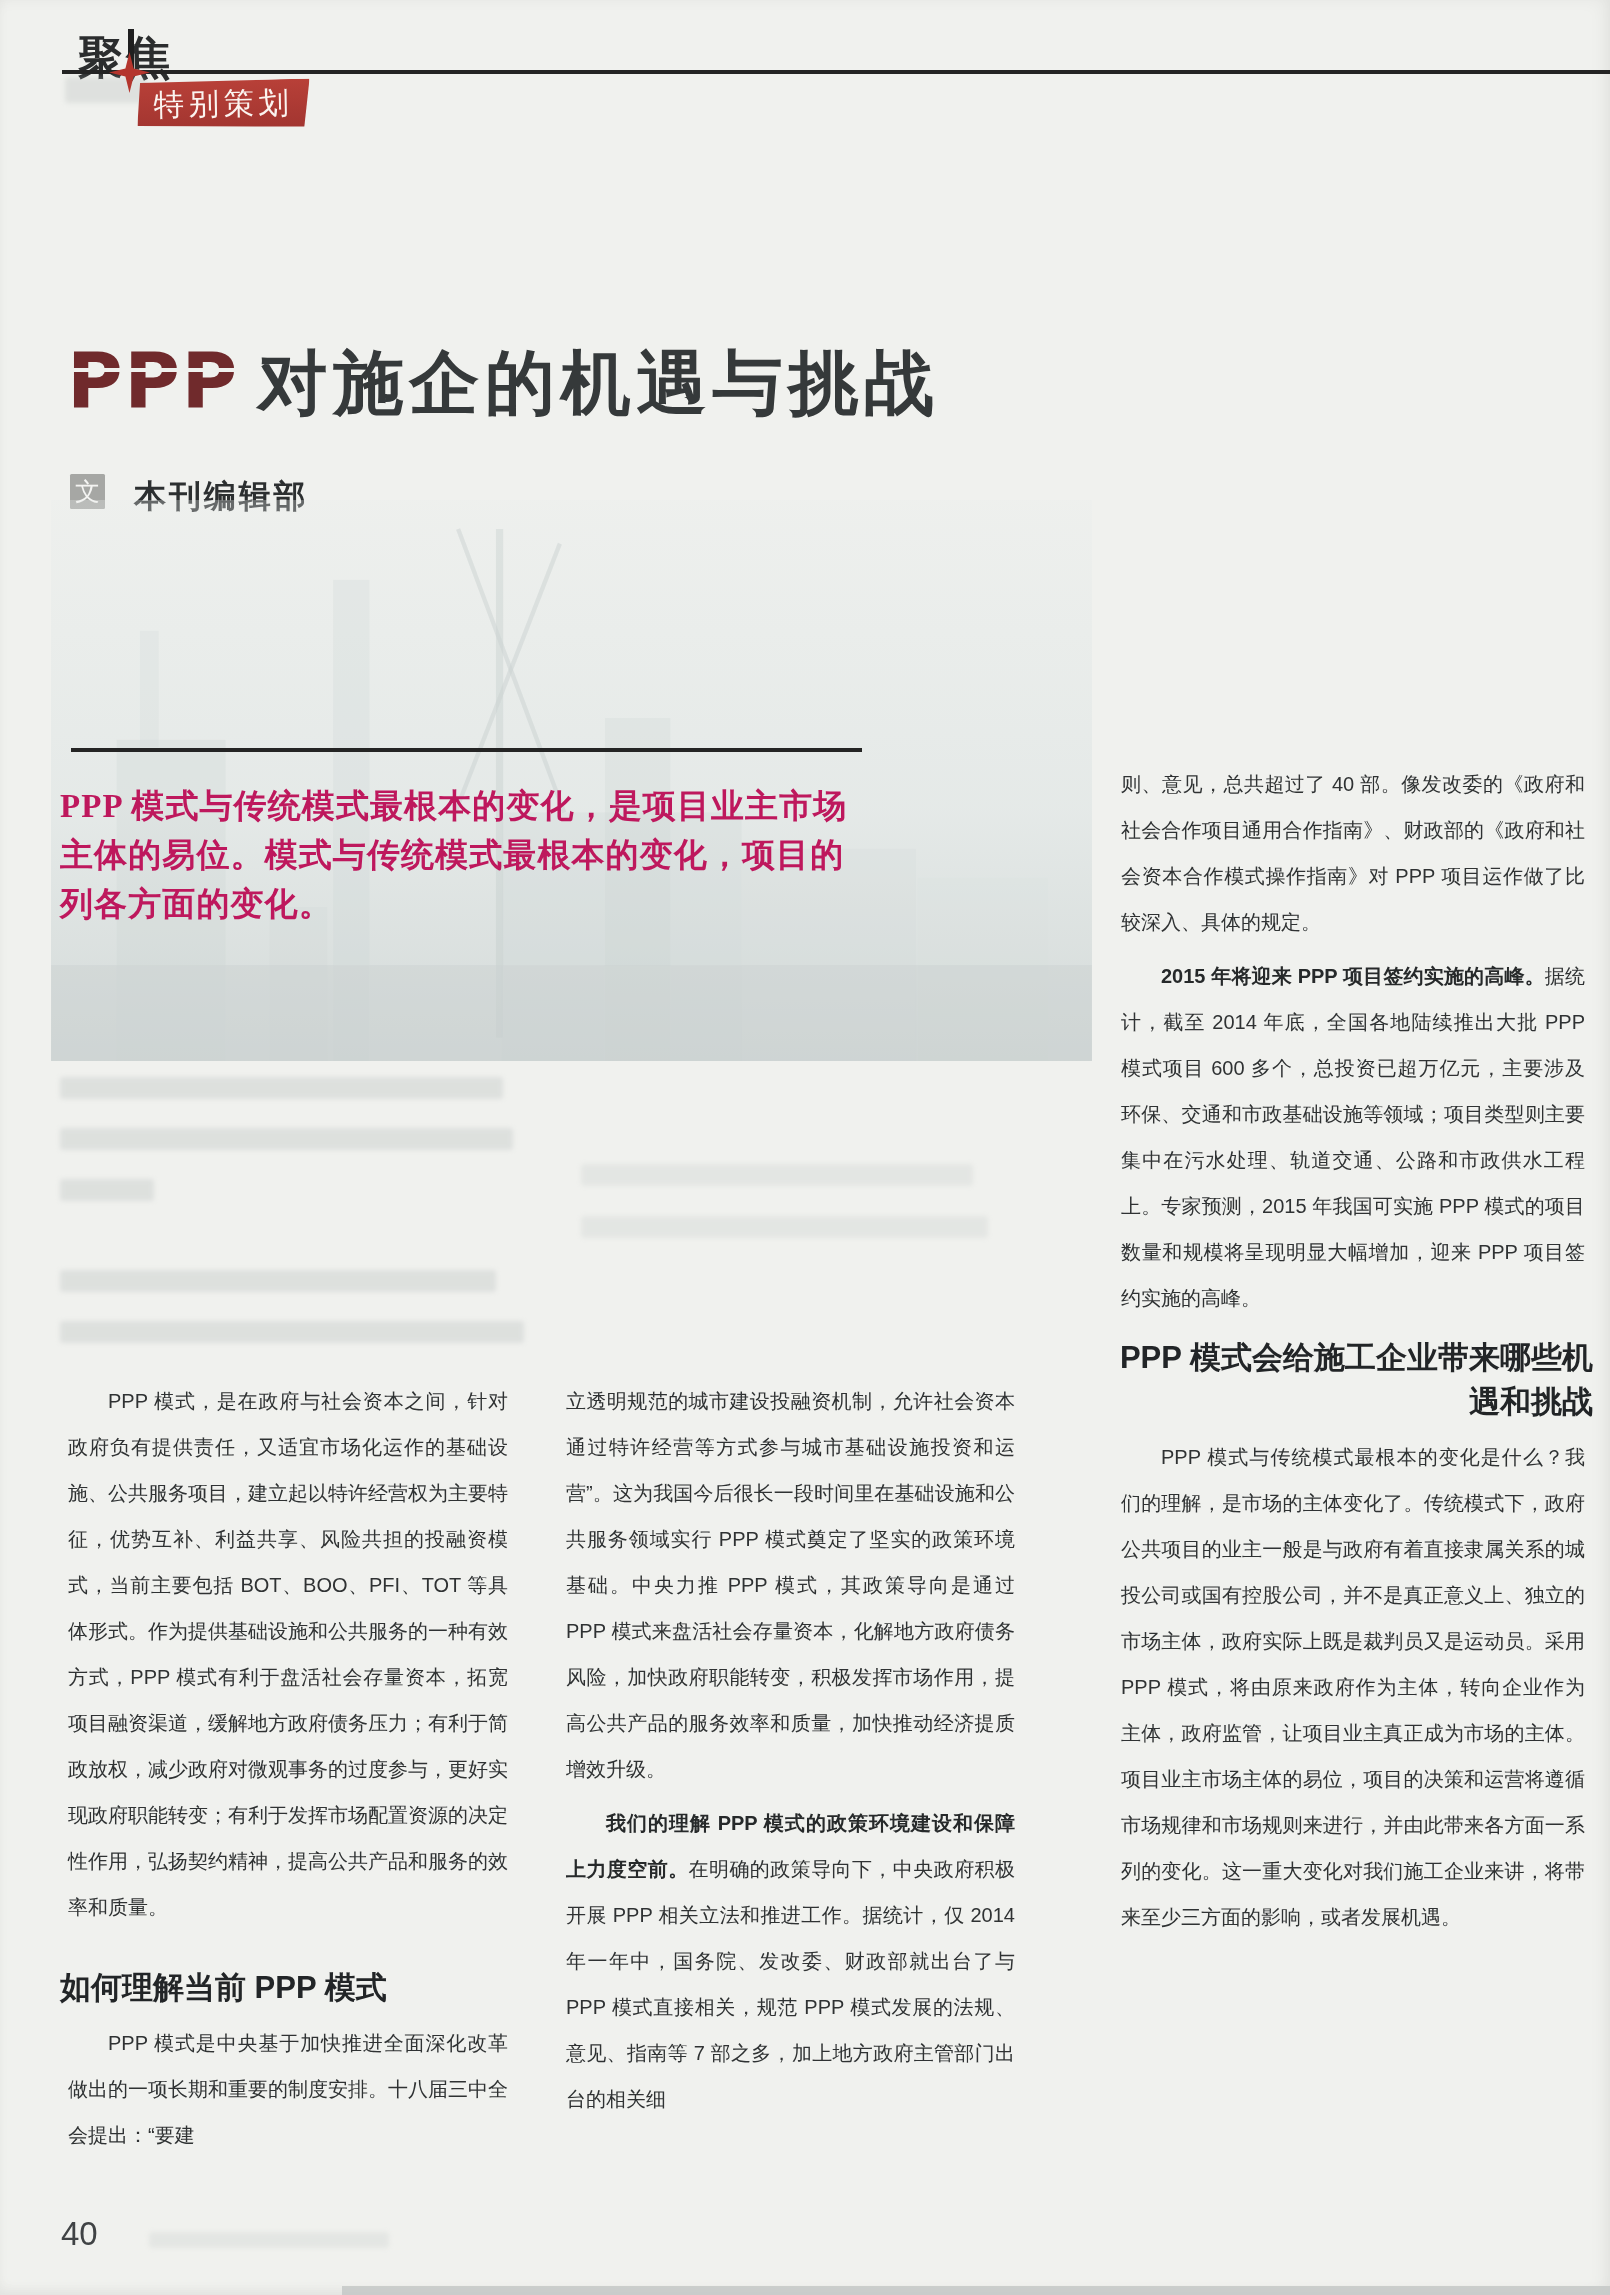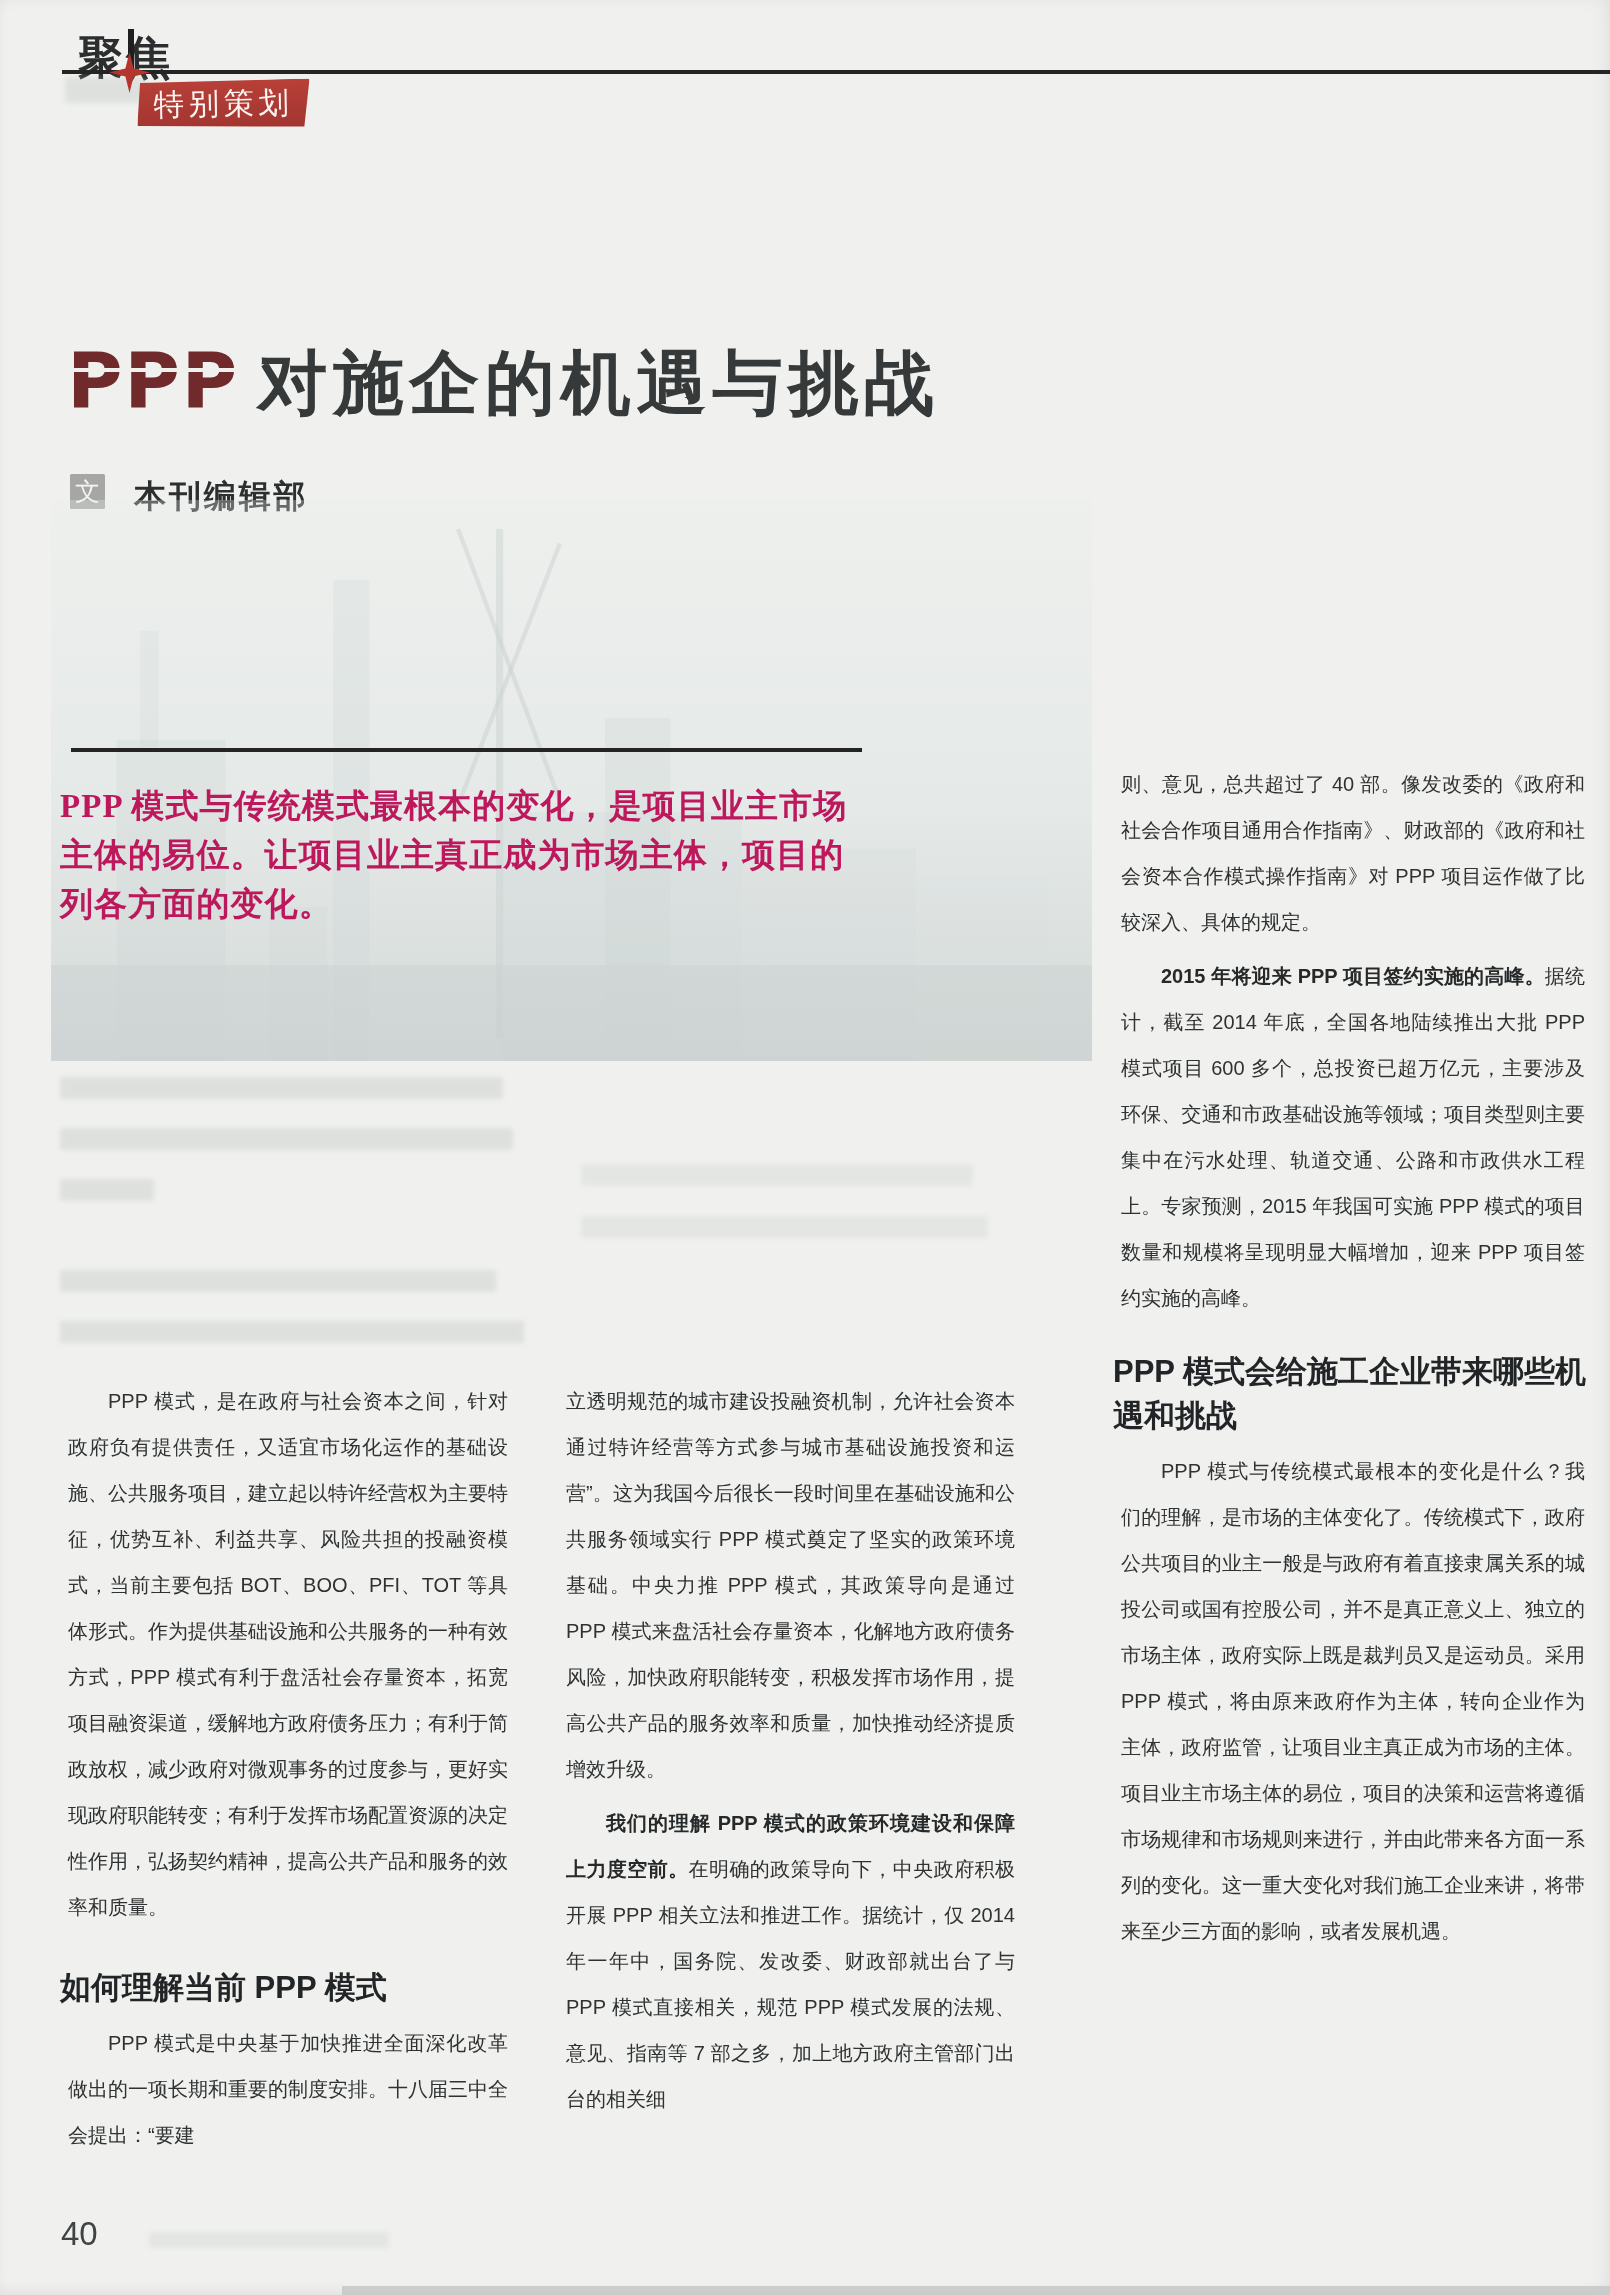--- a/index.html
+++ b/index.html
@@ -87,21 +87,21 @@
   
   .col { text-align:justify; }
   .col p {
     margin:8px; font-size:20px; line-height:46px; color:#2f3233;
   }
   .col p.indent { text-indent:2em; }
   .col h3 {
     margin:36px 0 10.2px 0; font-size:31px; line-height:44px;
     font-weight:700; color:#222527; text-align:left;
   }
-  .col3 h3 { margin-top:29px; }
+  .col3 h3 { margin-top:15px;text-align:right; }
   .col b { font-weight:700; color:#26292a; }
   .col1 { left:60px;  top:1370px; width:456px; }
   .col2 { left:558px; top:1370px; width:465px; }
   .col3 { left:1113px; top:753px; width:480px; }
 
   
   .page-number { left:61px; top:2215px; font-size:33px; color:#404345; }
   .footer-ghost { left:149px; top:2232px; width:240px; height:16px; }
   .page-edge { left:342px; top:2286px; width:1269px; height:9.4px; background:#c2c6c4; opacity:.8; }
 </style>
@@ -139,21 +139,21 @@
     <rect x="950" y="480" width="240" height="292" fill="#ccd4d3" opacity="0.30"></rect>
     <rect x="1192" y="520" width="180" height="252" fill="#d2d9d8" opacity="0.22"></rect>
     <rect x="300" y="560" width="80" height="212" fill="#c9d2d1" opacity="0.30"></rect>
     <rect x="0" y="640" width="1432" height="132" fill="#c3cac9" opacity="0.50"></rect>
   </svg>
 </div>
 
 <div class="abs quote-rule"></div>
 <div class="abs quote">
   <div>PPP 模式与传统模式最根本的变化，是项目业主市场</div>
-  <div>主体的易位。让项目业主真正成为市场主体，项目的</div>
+  <div>主体的易位。模式与传统模式最根本的变化，项目的</div>
   <div>列各方面的变化。</div>
 </div>
 
 <div class="abs bleed" style="left:60px;  top:1077px; width:443px;"></div>
 <div class="abs bleed" style="left:60px;  top:1128px; width:453px;"></div>
 <div class="abs bleed" style="left:60px;  top:1179px; width:94px;"></div>
 <div class="abs bleed" style="left:60px;  top:1270px; width:436px;"></div>
 <div class="abs bleed" style="left:60px;  top:1321px; width:464px;"></div>
 <div class="abs bleed lite" style="left:581px; top:1164px; width:392px;"></div>
 <div class="abs bleed lite" style="left:581px; top:1216px; width:407px;"></div>

